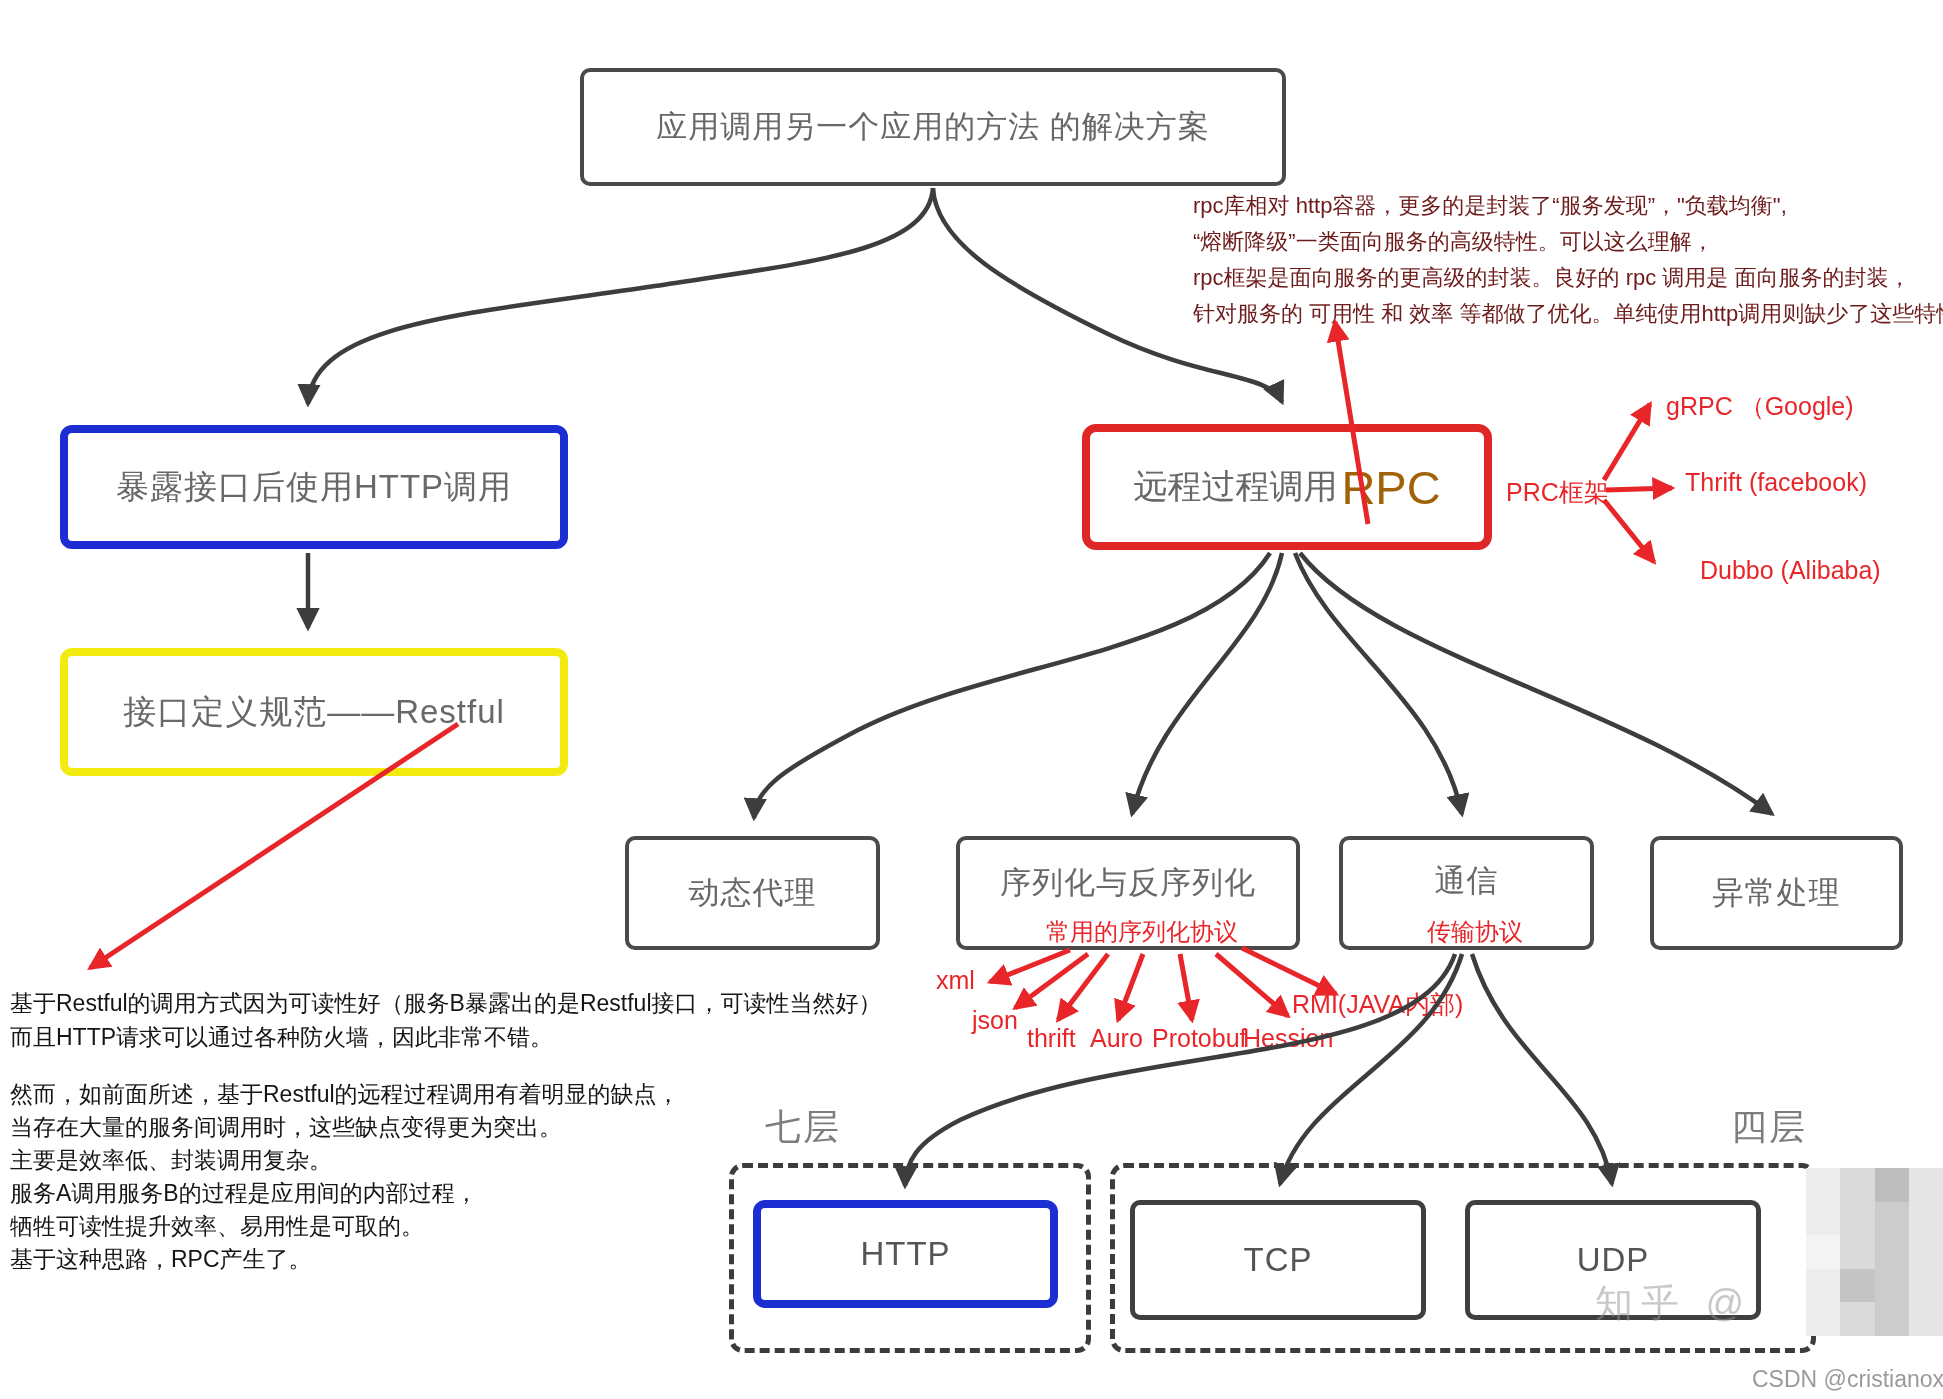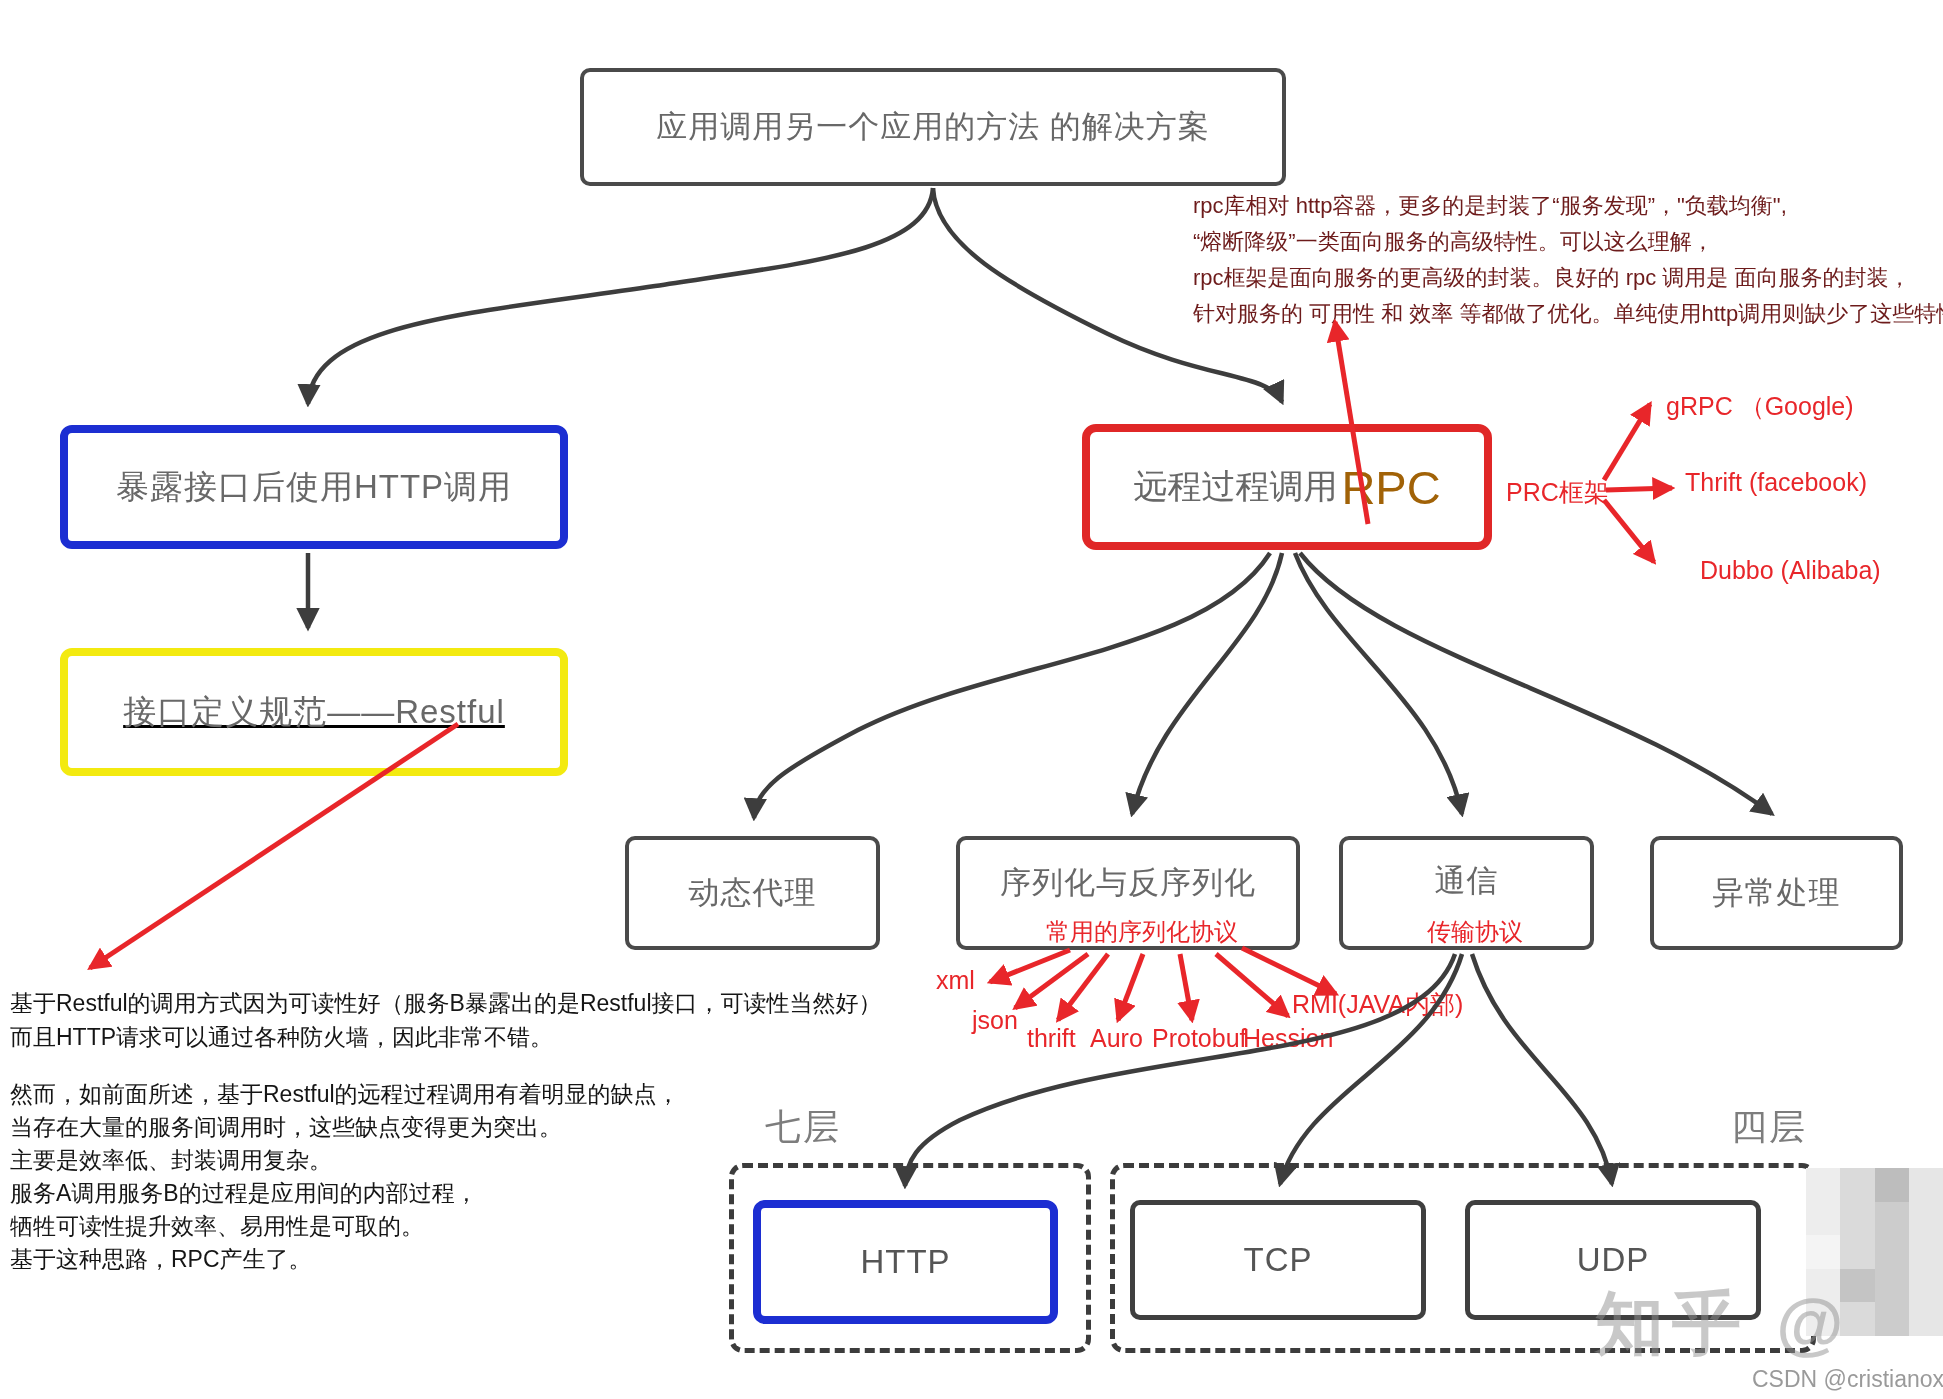--- a/index.html
+++ b/index.html
@@ -7,21 +7,21 @@
     position:relative;width:1943px;height:1399px;background:#ffffff;overflow:hidden;
     font-family:"Liberation Sans",sans-serif;
   }
   .abs{position:absolute;box-sizing:border-box;}
   .box{
     position:absolute;box-sizing:border-box;display:flex;align-items:center;justify-content:center;
     background:#ffffff;text-align:center;
   }
   .gray-border{border:4px solid #4a4a4a;border-radius:10px;}
   .blue-border{border:8px solid #1c2ed2;border-radius:12px;}
-  .yellow-border{border:8px solid #f3ea10;border-radius:12px;text-decoration:underline;}
+  .yellow-border{border:8px solid #f3ea10;border-radius:12px;}
   .red-border{border:8px solid #e02727;border-radius:14px;}
   .thin-dark-border{border:5px solid #3f3f3f;border-radius:10px;}
   .dashed-border{border:5px dashed #3c3c3c;border-radius:14px;background:transparent;}
   .gray-text{color:#686868;}
   .node-label{font-size:31px;letter-spacing:1px;}
   .big-label{font-size:33px;letter-spacing:1px;}
   .red-note{color:#e8262a;}
   .annotation{
     color:#6d1b1b;font-size:22px;line-height:36px;white-space:nowrap;
   }
@@ -37,21 +37,21 @@
   }
   .mosaic div{width:100%;height:100%;}
   .mosaic div:nth-child(4n+1){background:#ededed;}
   .mosaic div:nth-child(4n+2){background:#dadada;}
   .mosaic div:nth-child(4n+3){background:#cccccc;}
   .mosaic div:nth-child(4n+4){background:#e6e6e6;}
   .mosaic div:nth-child(3){background:#bdbdbd;}
   .mosaic div:nth-child(9){background:#f4f4f4;}
   .mosaic div:nth-child(14){background:#c4c4c4;}
   .zhihu{
-    position:absolute;left:1595px;top:1278px;font-size:69px;font-weight:bold;
+    position:absolute;left:1595px;top:1278px;font-size:38px;font-weight:normal;
     color:rgba(145,145,145,0.5);letter-spacing:8px;white-space:nowrap;
   }
   .csdn{position:absolute;left:1752px;top:1366px;font-size:23px;color:#9a9a9a;white-space:nowrap;}
 </style>
 </head>
 <body>
 
 <div class="canvas">
 
   <div class="box gray-border" style="left:580px;top:68px;width:706px;height:118px;">
@@ -109,21 +109,21 @@
     <div>rpc框架是面向服务的更高级的封装。良好的 rpc 调用是 面向服务的封装，</div>
     <div>针对服务的 可用性 和 效率 等都做了优化。单纯使用http调用则缺少了这些特性</div>
   </div>
 
   <div class="abs layer-label" style="left:765px;top:1103px;">七层</div>
   <div class="abs layer-label" style="left:1731px;top:1103px;">四层</div>
 
   <div class="box dashed-border" style="left:729px;top:1163px;width:362px;height:190px;"></div>
   <div class="box dashed-border" style="left:1110px;top:1163px;width:706px;height:190px;"></div>
 
-  <div class="box blue-border" style="left:753px;top:1200px;width:305px;height:124px;">
+  <div class="box blue-border" style="left:753px;top:1200px;width:305px;height:108px;">
     <span class="big-label" style="color:#555555;">HTTP</span>
   </div>
   <div class="box thin-dark-border" style="left:1130px;top:1200px;width:296px;height:120px;">
     <span class="big-label" style="color:#555555;">TCP</span>
   </div>
   <div class="box thin-dark-border" style="left:1465px;top:1200px;width:296px;height:120px;">
     <span class="big-label" style="color:#555555;">UDP</span>
   </div>
 
   <div class="abs para" style="left:10px;top:986px;">

